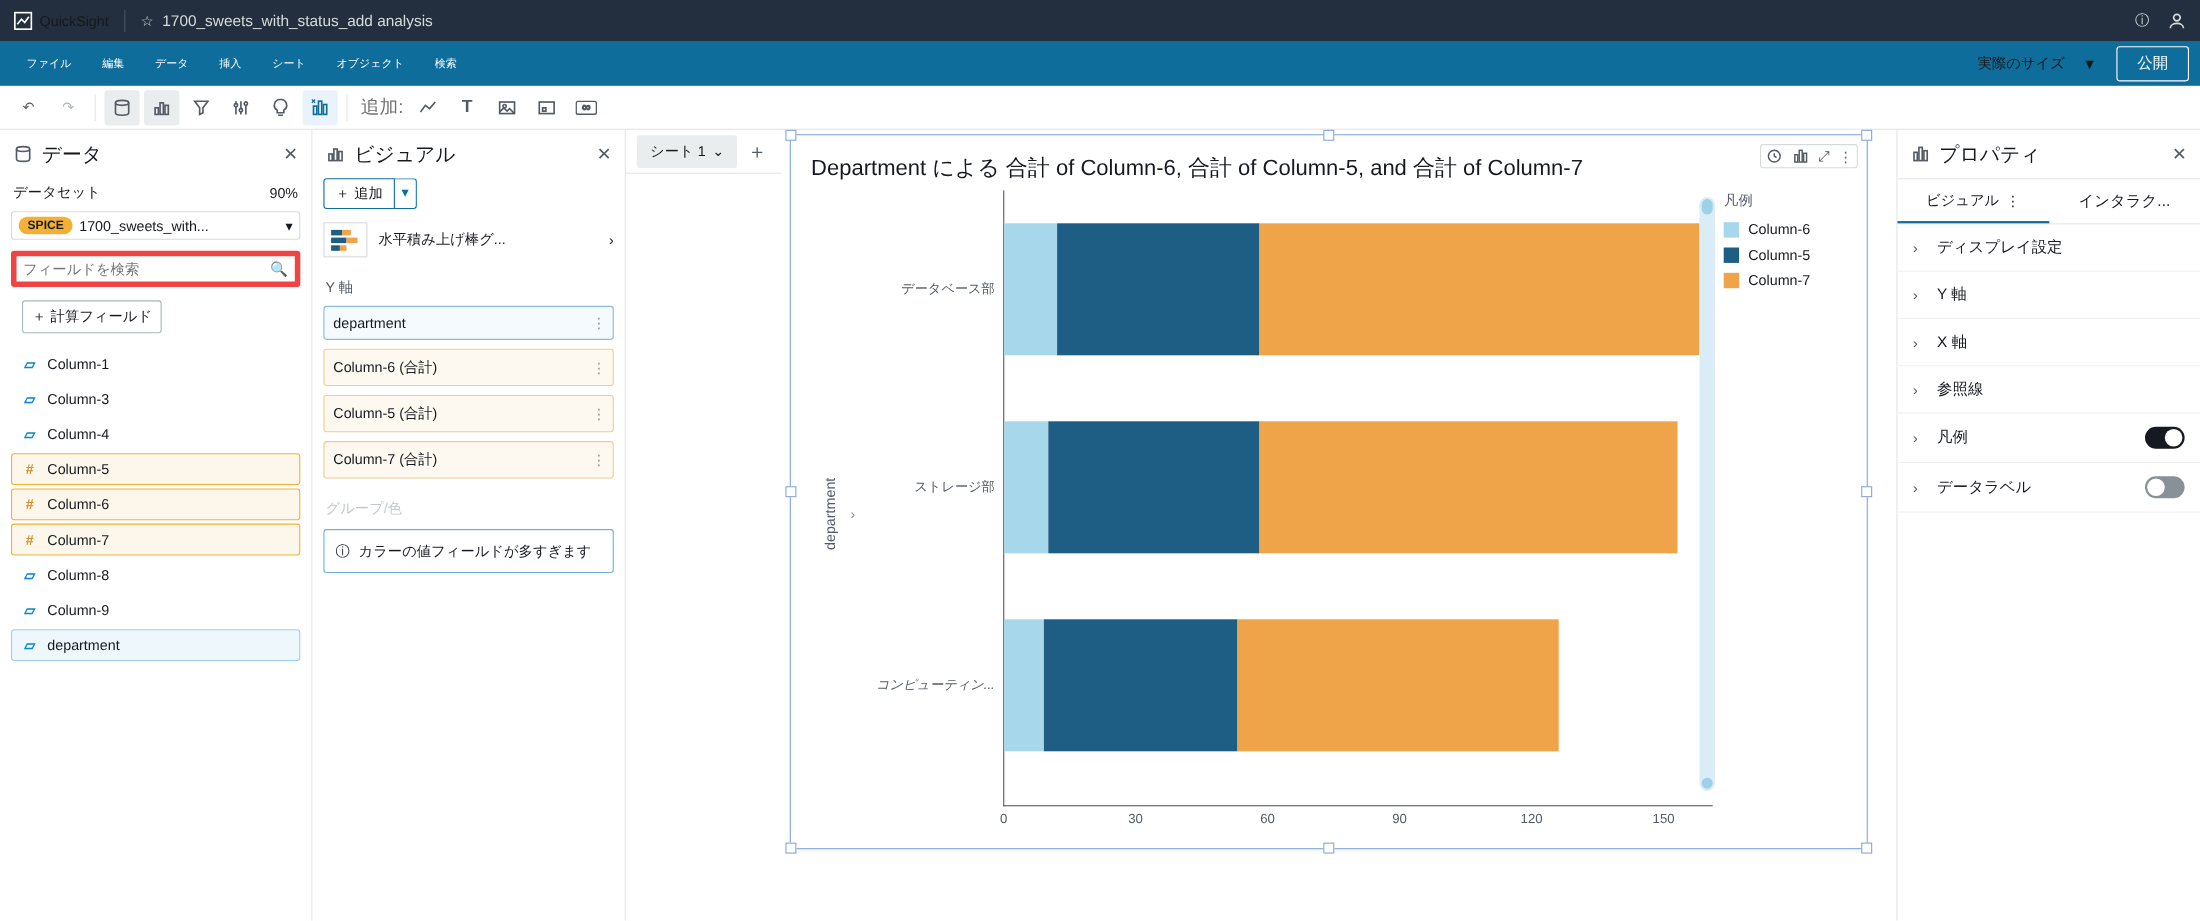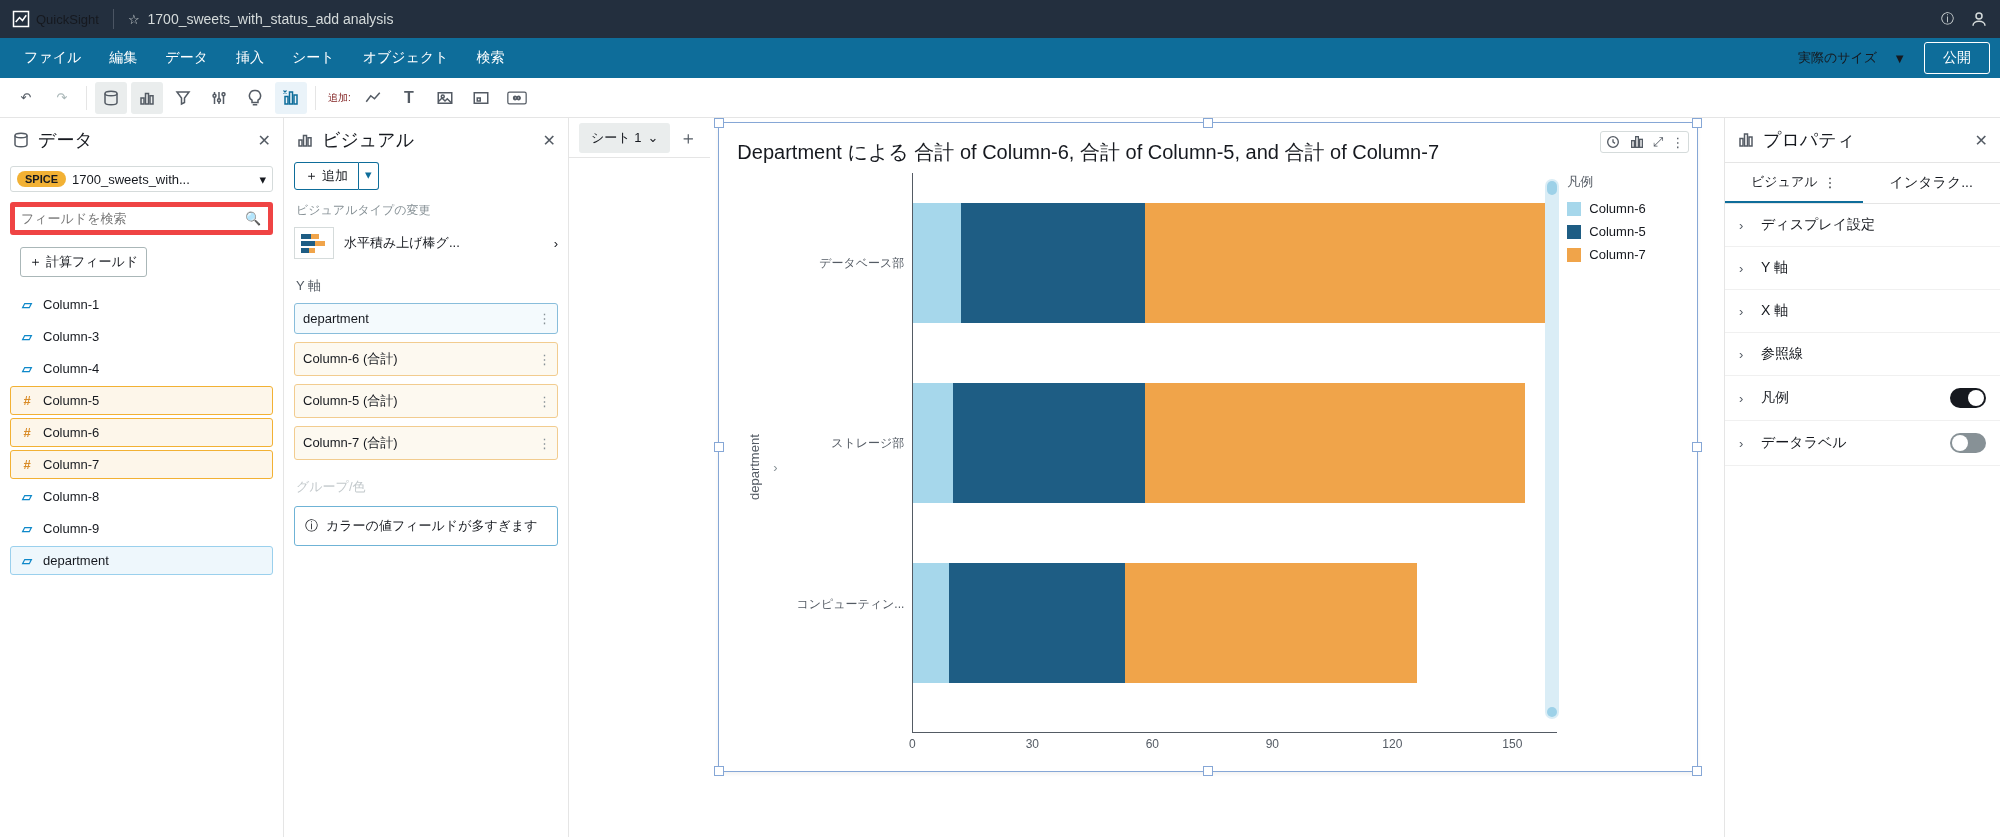--- a/index.html
+++ b/index.html
@@ -6,30 +6,30 @@
 body{background:#fff;width:2000px;height:837px;overflow:hidden;transform-origin:0 0}
 .topbar{background:#232f3e;height:38px;display:flex;align-items:center;padding:0 12px;color:#fff}
 .topbar .logo{display:flex;align-items:center;gap:6px;font-size:15px;font-weight:500}
 .topbar .logo svg{width:18px;height:18px}
 .topbar .sep{width:1px;height:20px;background:#4b5563;margin:0 14px}
 .topbar .star{color:#d5dbdb;margin-right:8px}
 .topbar .title{color:#d5dbdb;font-size:14px}
 .topbar .spacer{flex:1}
 .topbar .ticon{color:#d5dbdb;margin-left:16px;cursor:pointer}
 .menubar{background:#0e6d9a;height:40px;display:flex;align-items:center;padding:0 10px;color:#fff}
-.menubar .mitem{padding:0 14px;color:#fff;cursor:pointer;font-size:14px}
+.menubar .mitem{padding:0 14px;color:#fff;cursor:pointer;font-size:10px}
 .menubar .spacer{flex:1}
 .menubar .size{display:flex;align-items:center;color:#fff;gap:16px;font-size:14px}
 .menubar .publish{border:1px solid #fff;border-radius:3px;padding:6px 18px;margin-left:18px;color:#fff;font-size:14px;cursor:pointer}
 .toolbar{height:40px;border-bottom:1px solid #e5e5e5;display:flex;align-items:center;padding:0 10px;gap:4px}
 .tbtn{width:32px;height:32px;display:flex;align-items:center;justify-content:center;border-radius:3px;cursor:pointer;color:#545b64}
 .tbtn.active{background:#eaf3f9}
 .tbtn.sel{background:#eaeded}
 .tsep{width:1px;height:24px;background:#e5e5e5;margin:0 4px}
-.tlabel{color:#7f1d1d;font-size:10px;margin-left:4px;margin-right:2px}
+.tlabel{color:#737373;font-size:17px;margin-left:4px;margin-right:2px}
 .body{display:flex;height:calc(100% - 118px)}
 .panel{border-right:1px solid #e5e5e5;display:flex;flex-direction:column}
 .panel.data{width:284px}
 .panel.visual{width:285px}
 .phead{display:flex;align-items:center;padding:10px 12px;gap:8px}
 .phead .picon{color:#545b64}
 .phead .ptitle{font-size:18px;flex:1}
 .phead .close{color:#545b64;cursor:pointer;font-size:16px}
 .dsrow{display:flex;align-items:center;padding:4px 12px;font-size:13px;color:#545b64}
 .dsrow .dsv{margin-left:auto}
@@ -228,20 +228,24 @@
     <div class="phead">
       <span class="picon">
           <svg width="18" height="18" viewBox="0 0 24 24" fill="none" stroke="#545b64" stroke-width="2">
             <ellipse cx="12" cy="6" rx="8" ry="3"></ellipse>
             <path d="M4 6v12c0 1.7 3.6 3 8 3s8-1.3 8-3V6"></path>
           </svg>
         </span>
       <span class="ptitle">データ</span>
       <span class="close">✕</span>
     </div>
+    <div class="dsrow">
+      <span>データセット</span>
+      <span class="dsv">90%</span>
+    </div>
     <div class="dssel">
       <span class="spice">SPICE</span>
       <span class="name">1700_sweets_with...</span>
       <span>▾</span>
     </div>
     <div class="search">
       <input placeholder="フィールドを検索" style="">
       <span>🔍</span>
     </div>
     <div style="padding:0 10px"><span class="calcfield">
@@ -300,21 +304,20 @@
       <span class="ptitle">ビジュアル</span>
       <span class="close">✕</span>
     </div>
     <div class="addbtn">
       <div class="b1">
           <span>＋</span>
           <span>追加</span>
         </div>
       <div class="b2">▾</div>
     </div>
-    <div class="smalllbl">ビジュアルタイプの変更</div>
     <div class="vtype">
       <div class="vicon">
           <svg width="30" height="24" viewBox="0 0 30 24">
             <rect x="2" y="3" width="10" height="5" fill="#1e5d84"></rect>
             <rect x="12" y="3" width="8" height="5" fill="#f0a44a"></rect>
             <rect x="2" y="10" width="14" height="5" fill="#1e5d84"></rect>
             <rect x="16" y="10" width="10" height="5" fill="#f0a44a"></rect>
             <rect x="2" y="17" width="8" height="5" fill="#1e5d84"></rect>
             <rect x="10" y="17" width="6" height="5" fill="#f0a44a"></rect>
           </svg>
@@ -382,21 +385,21 @@
           <span>⋮</span>
         </div>
         <div class="ctitle">Department による 合計 of Column-6, 合計 of Column-5, and 合計 of Column-7</div>
         <div class="chartarea">
           <div class="ylabel">department</div>
           <div class="ychev">›</div>
           <div class="plot">
             <div class="axis-y" id="axis-y">
                 <div class="cat" style="top: 90px;">データベース部</div>
                 <div class="cat" style="top: 270px;">ストレージ部</div>
-                <div class="cat" style="top: 431px;">コンピューティン...</div>
+                <div class="cat" style="top: 450px; font-style: italic;">コンピューティン...</div>
               </div>
             <div class="plotbox" id="plotbox">
                 <div class="bar" style="top: 30px; left: 0px;">
                   <div class="seg" style="width: 48px; background: rgb(166, 215, 235);"></div>
                   <div class="seg" style="width: 184px; background: rgb(30, 93, 132);"></div>
                   <div class="seg" style="width: 400px; background: rgb(240, 164, 74);"></div>
                 </div>
                 <div class="bar" style="top: 210px; left: 0px;">
                   <div class="seg" style="width: 40px; background: rgb(166, 215, 235);"></div>
                   <div class="seg" style="width: 192px; background: rgb(30, 93, 132);"></div>

